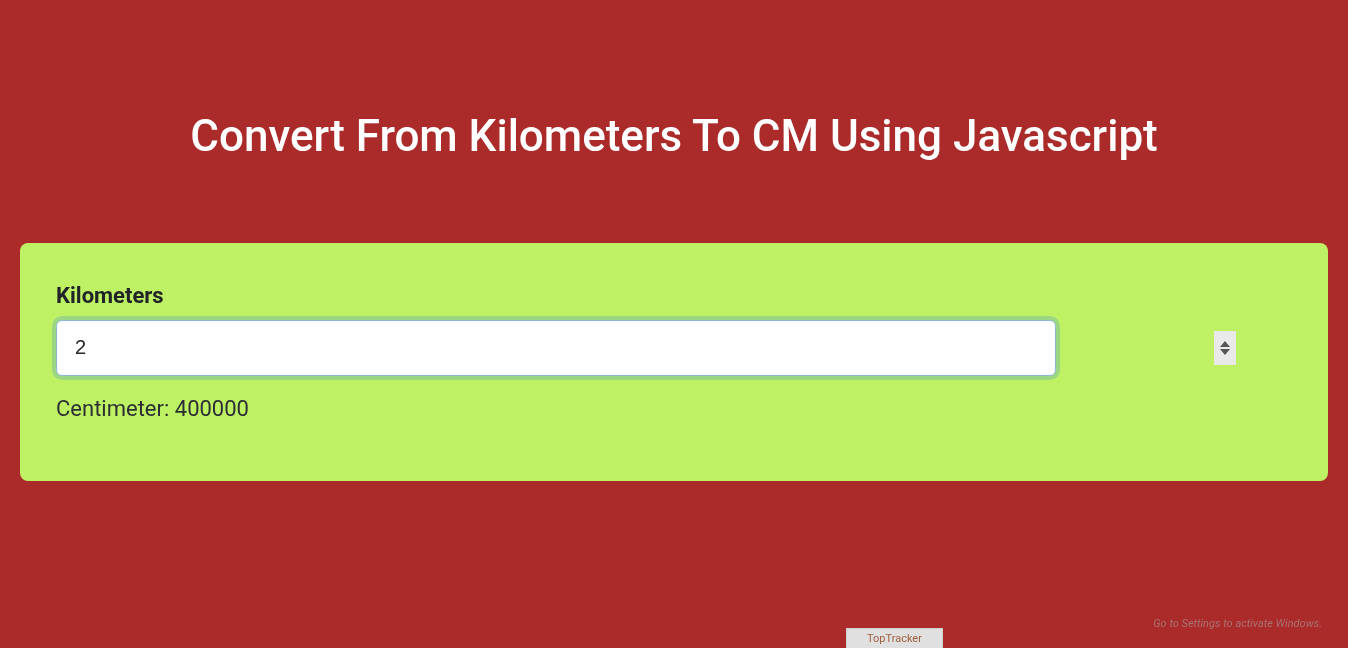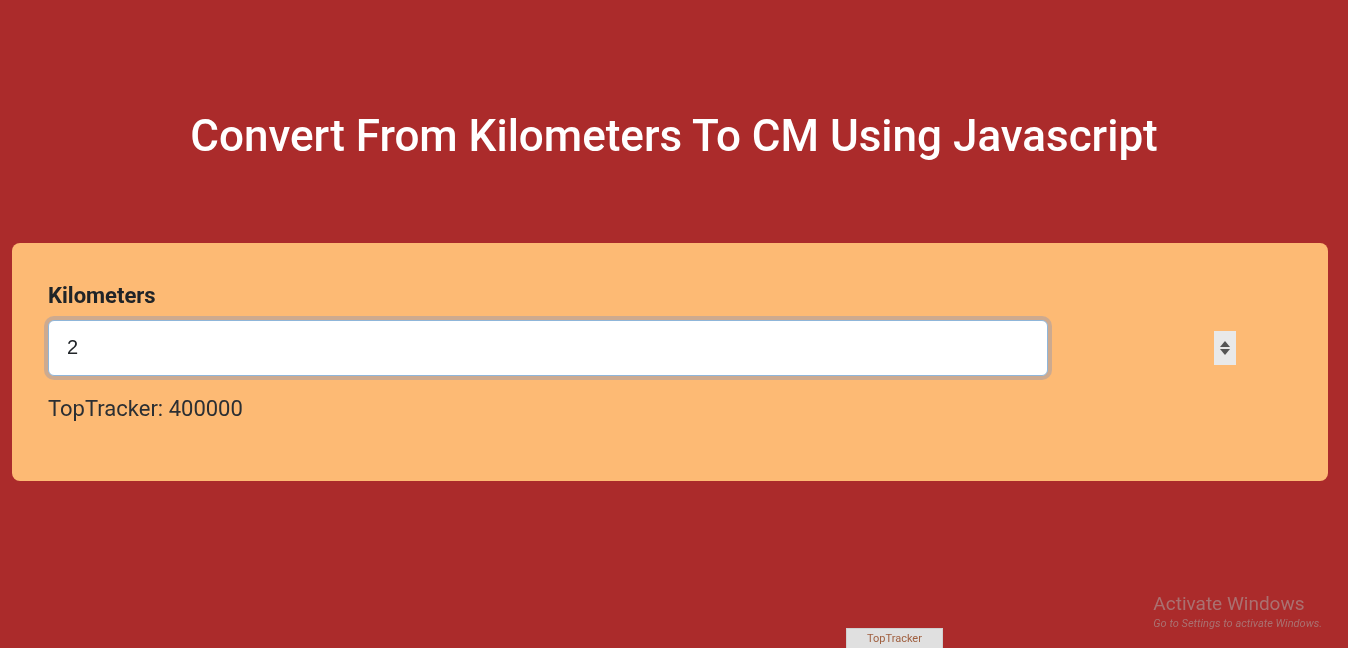--- a/index.html
+++ b/index.html
@@ -17,23 +17,23 @@
     }
     .page-title {
       color: #ffffff;
       font-size: 44px;
       font-weight: 500;
       text-align: center;
       padding: 110px 40px 50px 40px;
       line-height: 1.2;
     }
     .card {
-      background: #fdba74;
+      background: #bef264;
       border-radius: 8px;
-      margin: 30px 20px 0 12px;
+      margin: 30px 20px 0 20px;
       padding: 40px 36px 60px 36px;
     }
     .field-label {
       font-size: 22px;
       font-weight: 700;
       color: #202428;
       margin-bottom: 12px;
     }
     .input-wrap {
       position: relative;
@@ -124,23 +124,22 @@
 
   <div class="input-wrap">
     <input type="text" class="km-input" value="2" style="">
     <div class="spinner">
       <div class="tri-up"></div>
       <div class="tri-down"></div>
     </div>
   </div>
 
   <div class="result">
-    <span>TopTracker:</span>
+    <span>Centimeter:</span>
     <span>400000</span>
   </div>
 </div>
 
 <div class="watermark">
-  <div class="l1">Activate Windows</div>
   <div class="l2">Go to Settings to activate Windows.</div>
 </div>
 
 <div class="toptracker">TopTracker</div>
 
 </body></html>

